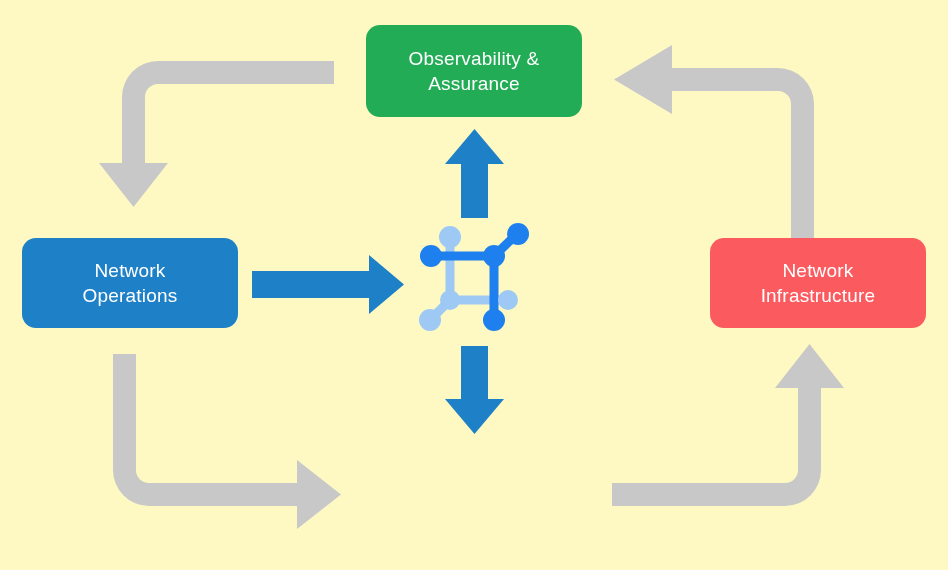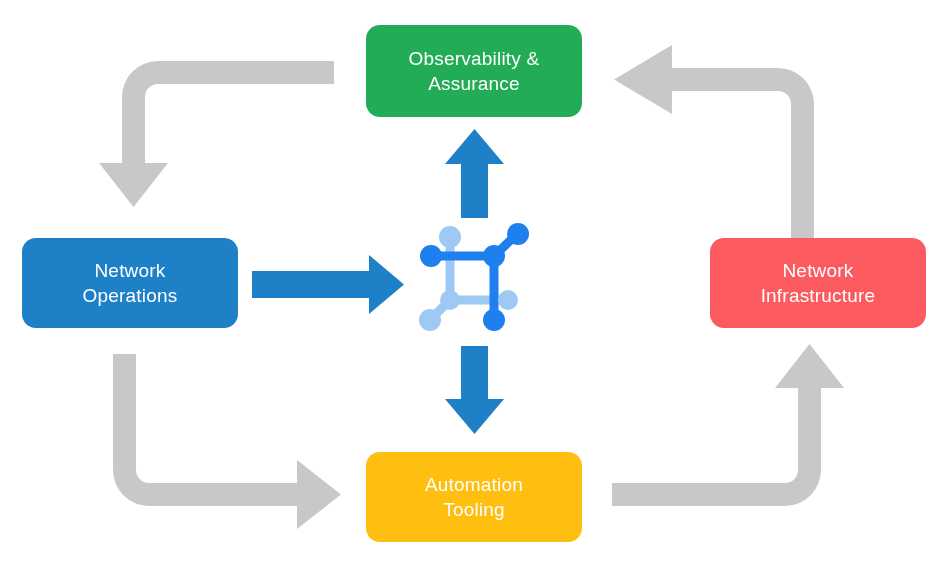--- a/index.html
+++ b/index.html
@@ -12,21 +12,21 @@
     height: 570px;
     position: relative;
     overflow: hidden;
     font-family: "Liberation Sans", sans-serif;
   }
   #stage {
     position: absolute;
     left: 0; top: 0;
     width: 948px;
     height: 570px;
-    background: #ffffff;
+    background: #fef9c3;
   }
   .layer {
     position: absolute;
     left: 0; top: 0;
     width: 948px;
     height: 570px;
   }
   .node-box {
     position: absolute;
     border-radius: 14px;
@@ -125,16 +125,14 @@
 
   <div class="node-box" id="box-observability">Observability &amp;
 Assurance</div>
 
   <div class="node-box" id="box-network-operations">Network
 Operations</div>
 
   <div class="node-box" id="box-network-infrastructure">Network
 Infrastructure</div>
 
-  <div class="node-box" id="box-automation-tooling">Automation
-Tooling</div>
 
 </div>
 
 </body></html>

